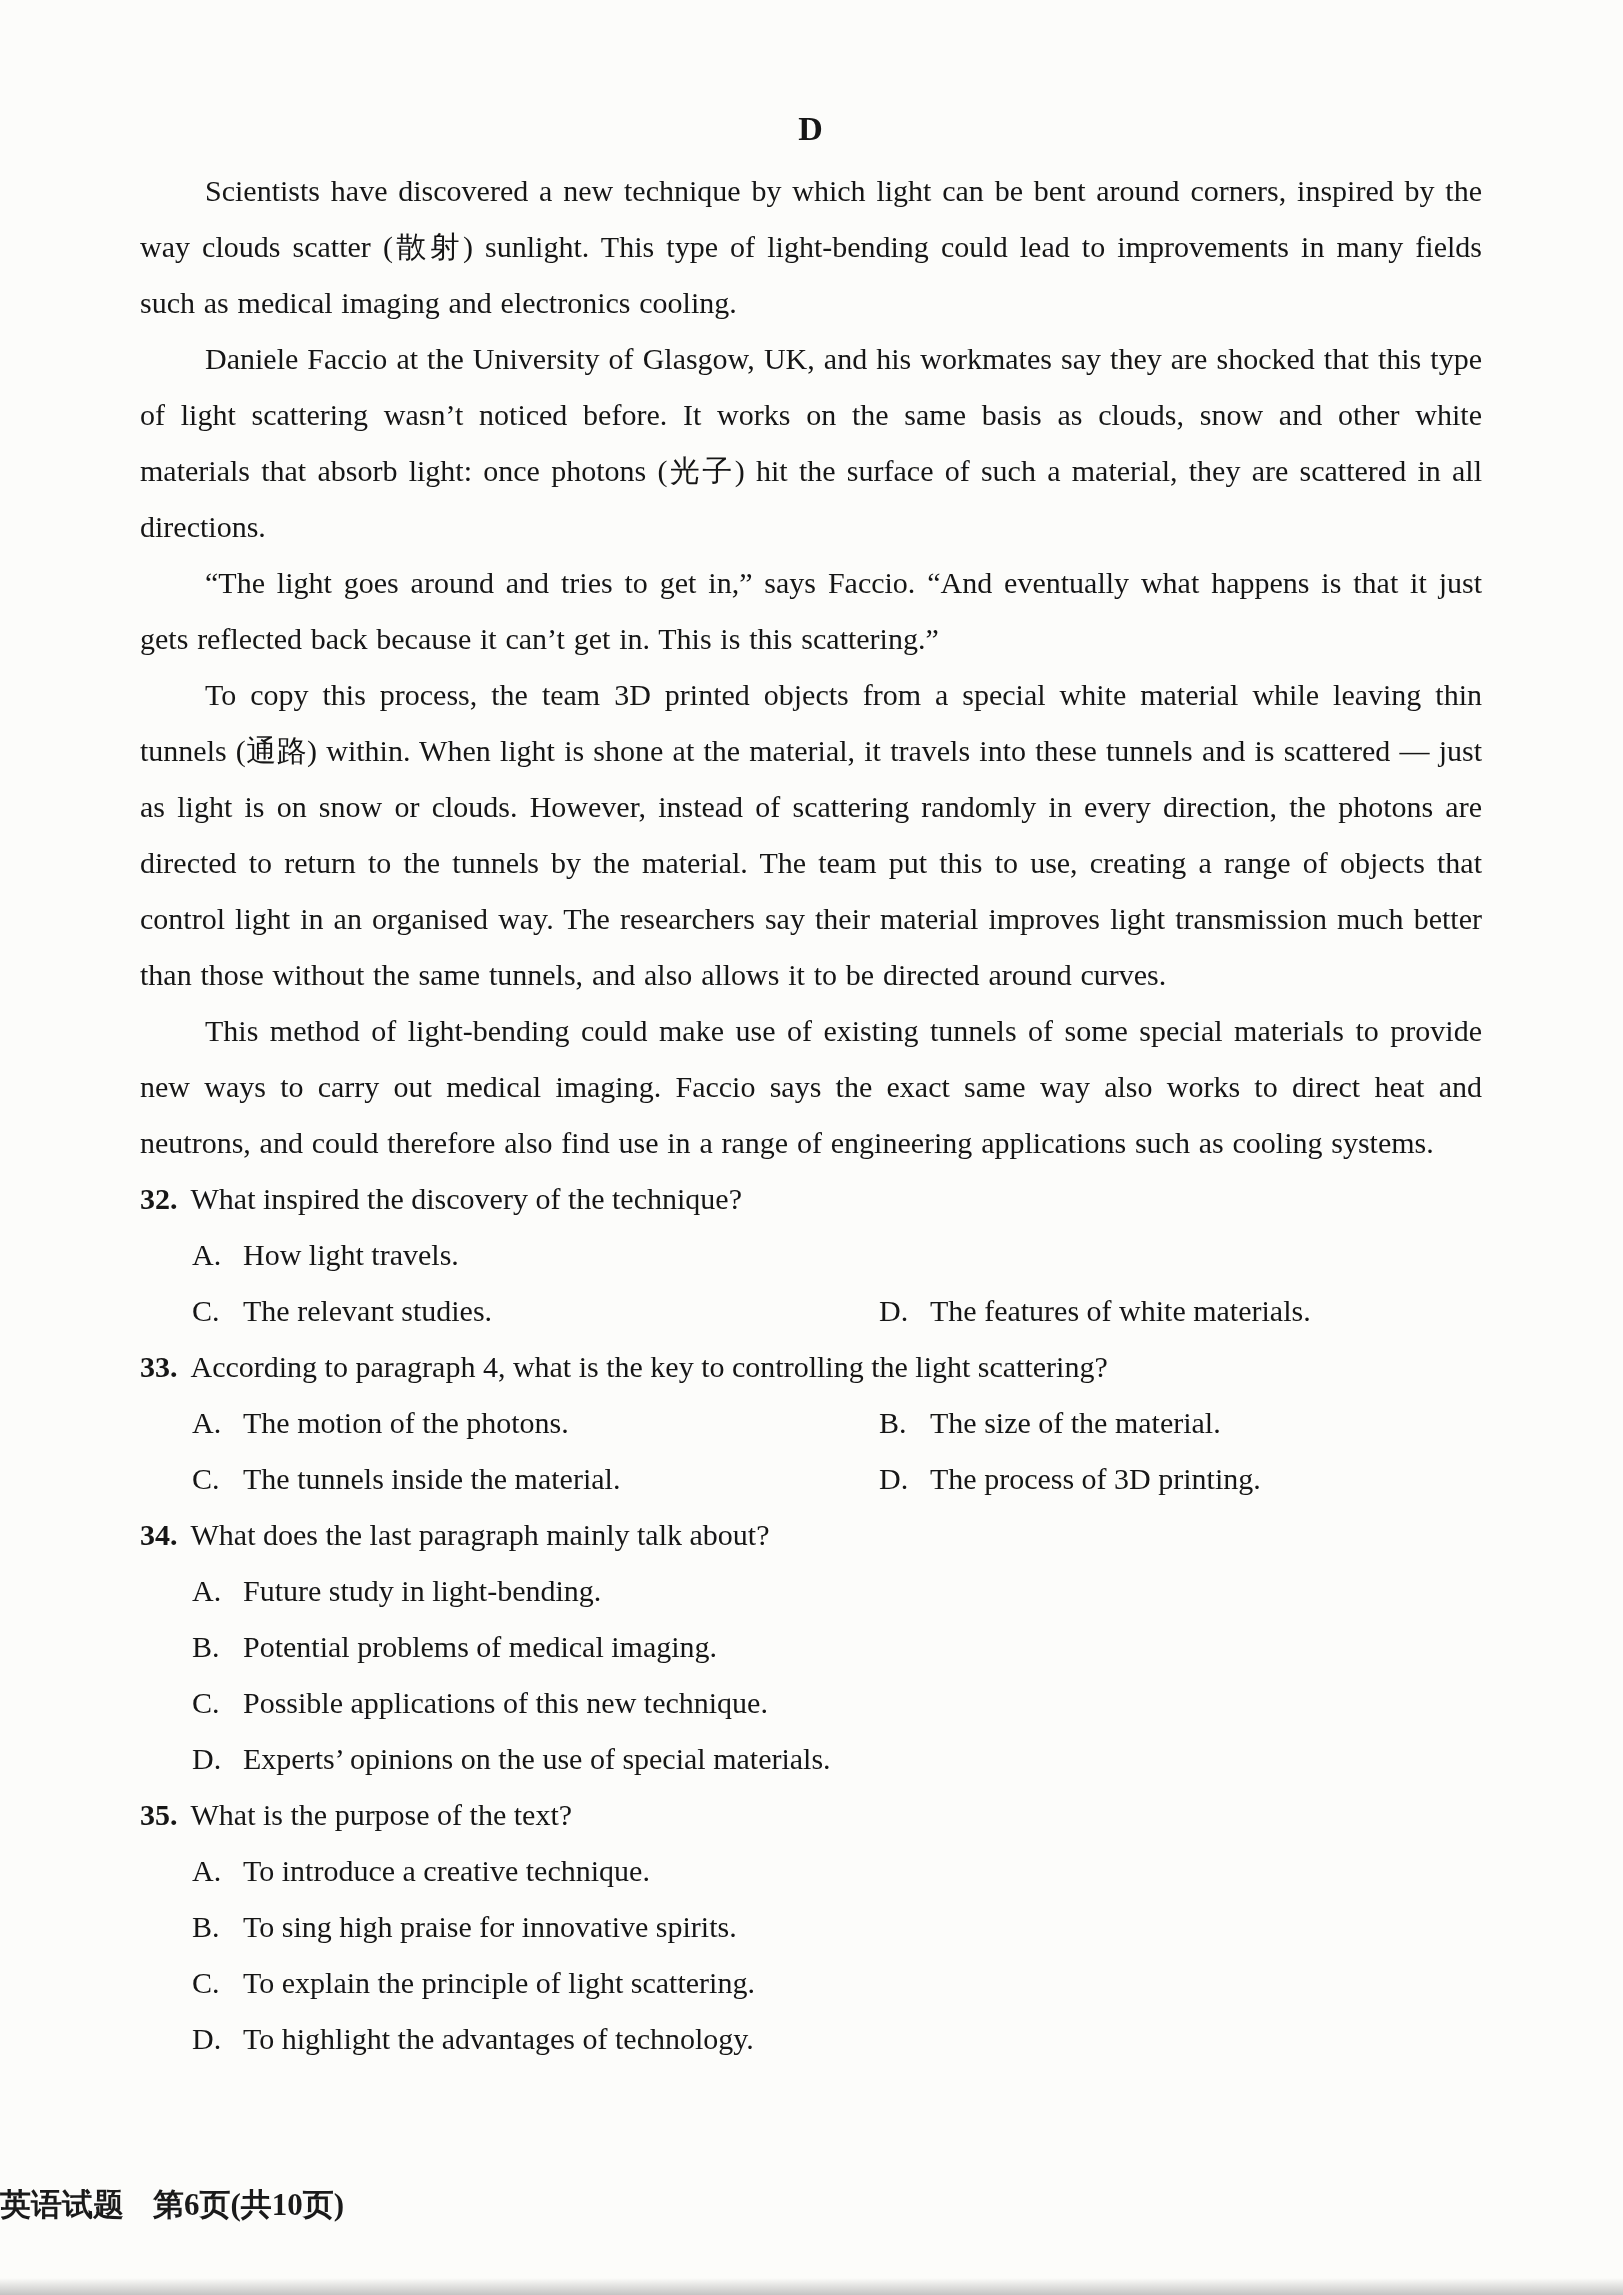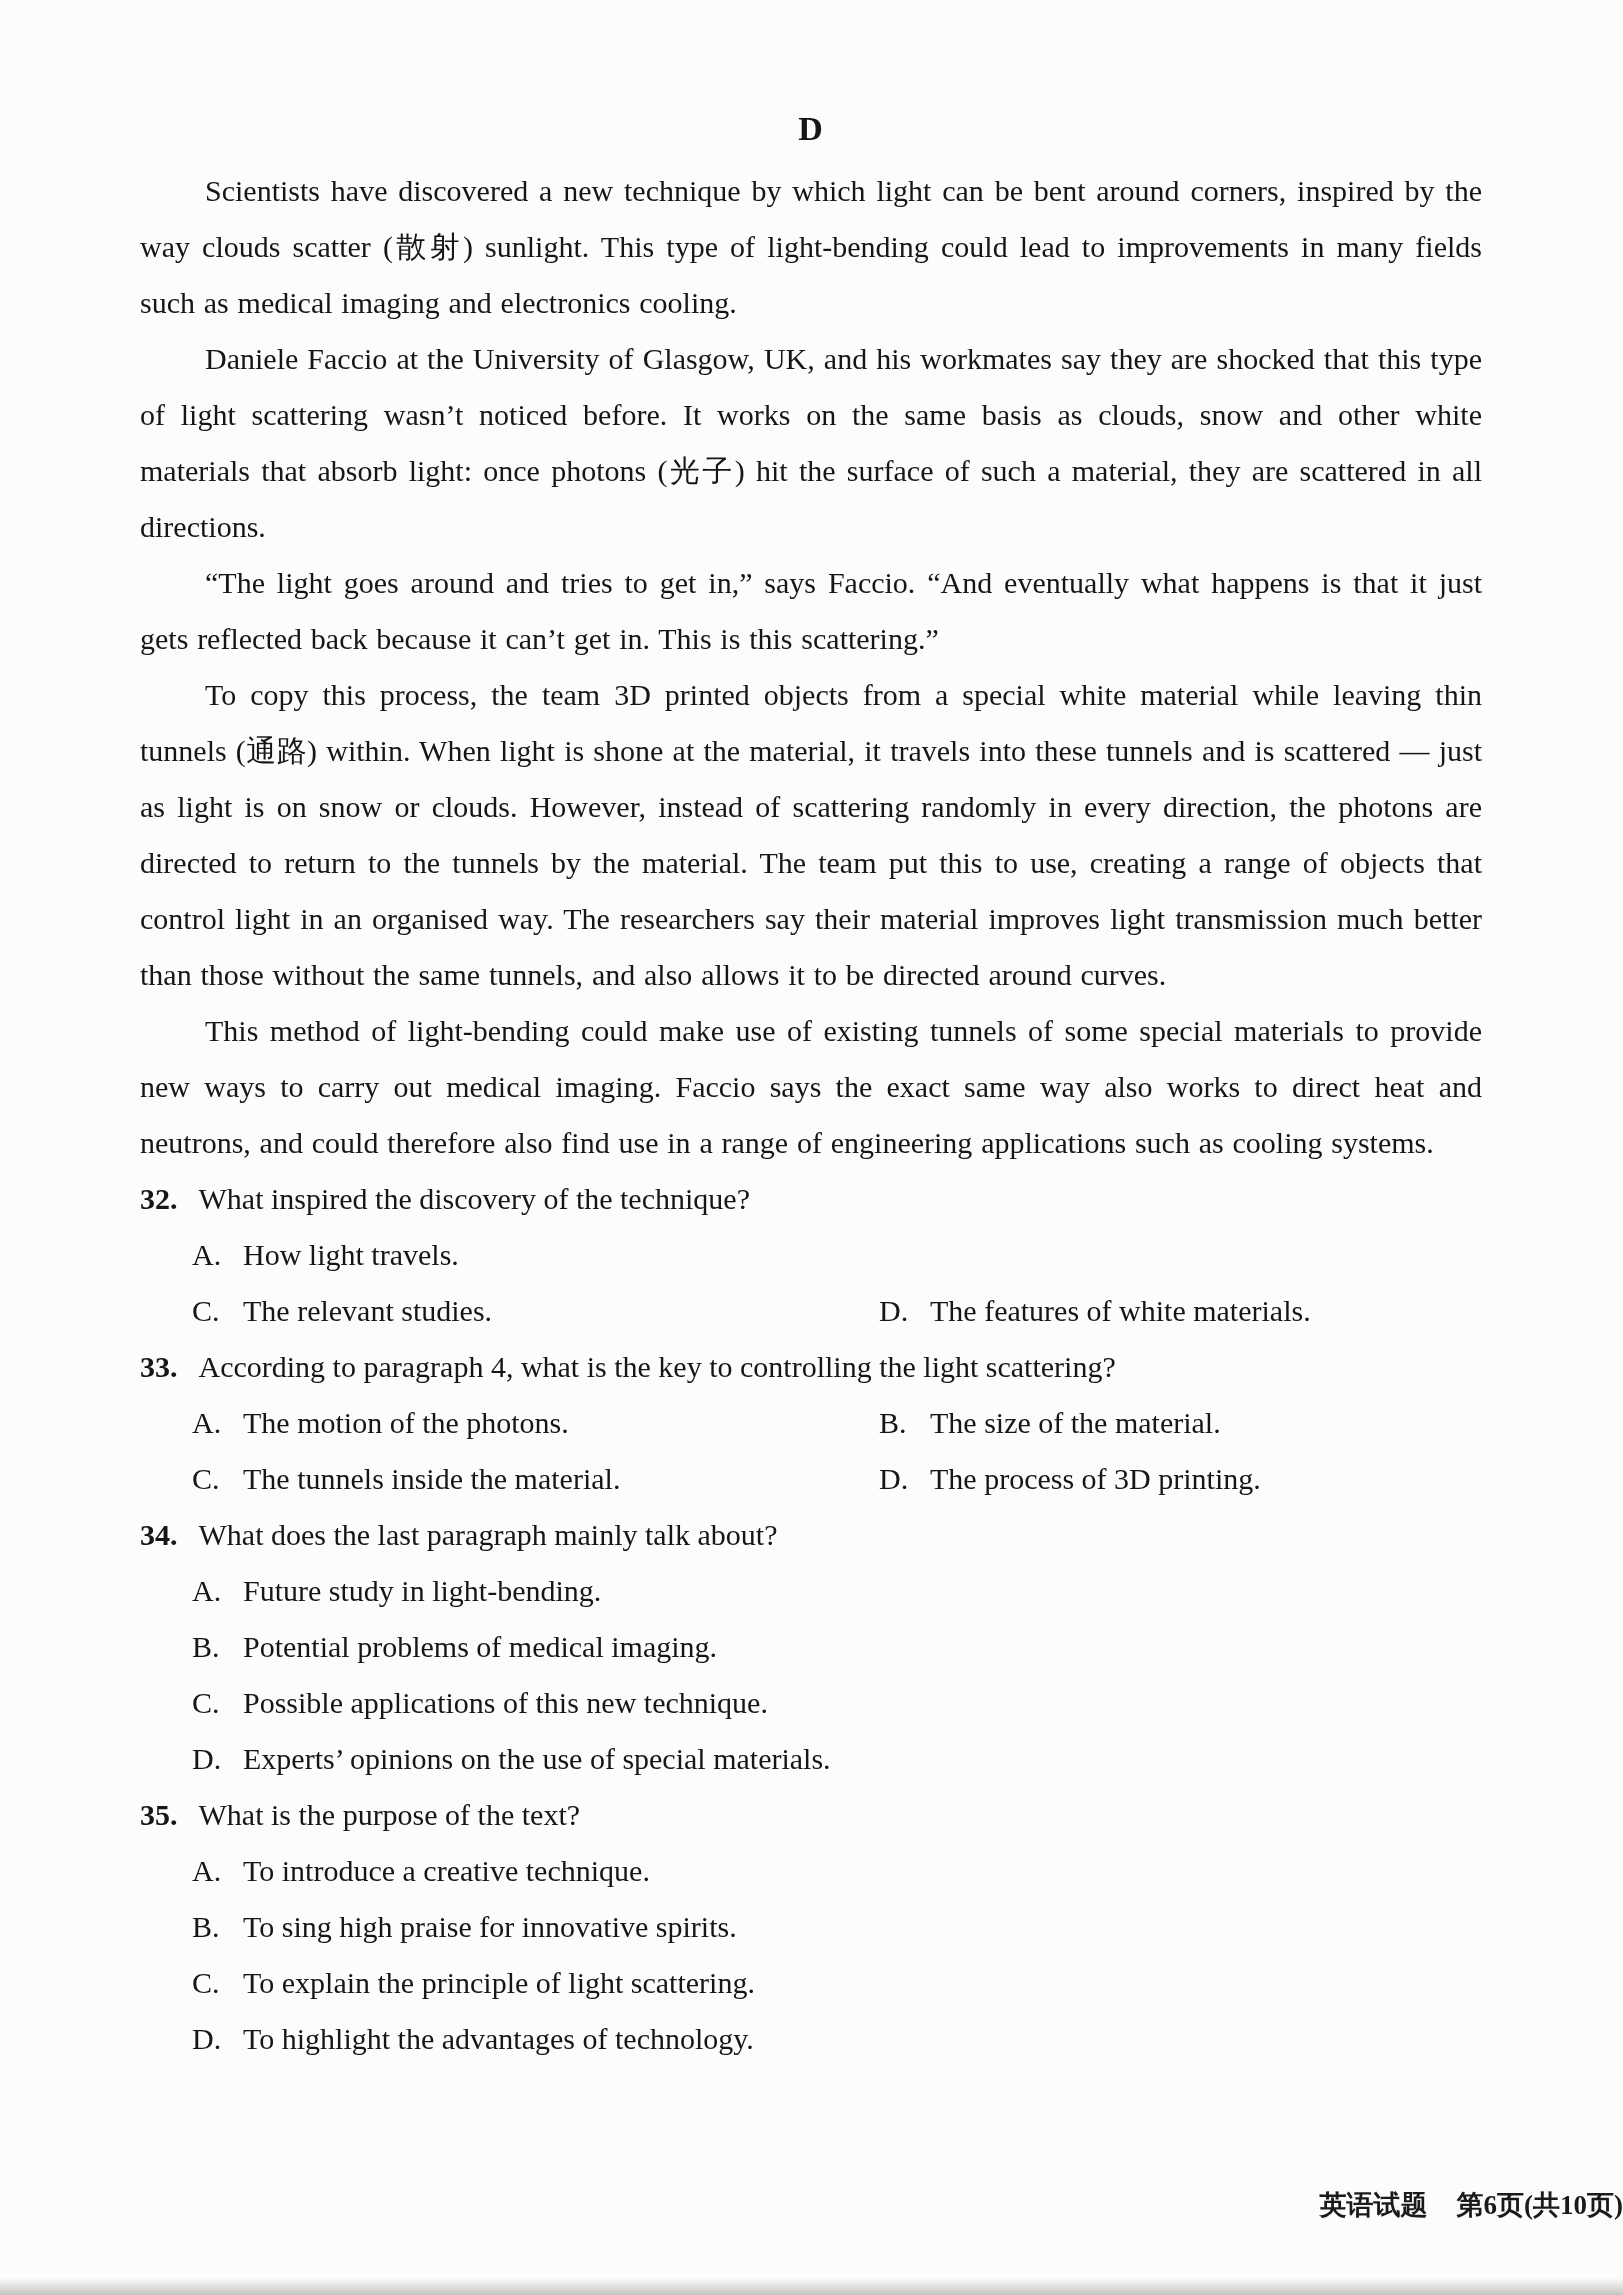--- a/index.html
+++ b/index.html
@@ -27,35 +27,35 @@
   }
   .para {
     margin: 0;
     text-align: justify;
     text-indent: 65px;
     word-spacing: 1.3px;
   }
   .question { margin: 0; }
   .q-stem { white-space: nowrap; }
   .q-num { font-weight: 700; margin-top: 32px; }
-  .q-text { margin-left: 21px; }
+  .q-text { margin-left: 13px; }
   .opts { padding-left: 52px; }
   .opt-row { display: flex; }
   .opt-row .opt-col1 { width: 687px; flex: 0 0 auto; }
   .opt-row .opt-col2 { flex: 1 1 auto; }
   .opt { white-space: nowrap; }
   .opt-label { display: inline-block; min-width: 38px; }
   .opt-text { margin-left: 13px; }
   .footer {
     position: absolute;
     left: 0;
     top: 2188px;
     width: 100%;
-    text-align: right;
-    font-size: 27px;
+    text-align: left;
+    font-size: 31px;
     line-height: 34px;
     font-weight: 700;
     color: #1a1a1a;
   }
   .footer .footer-left { margin-right: 29px; }
   .scan-edge-bottom {
     position: absolute;
     left: 0;
     bottom: 0;
     width: 100%;

